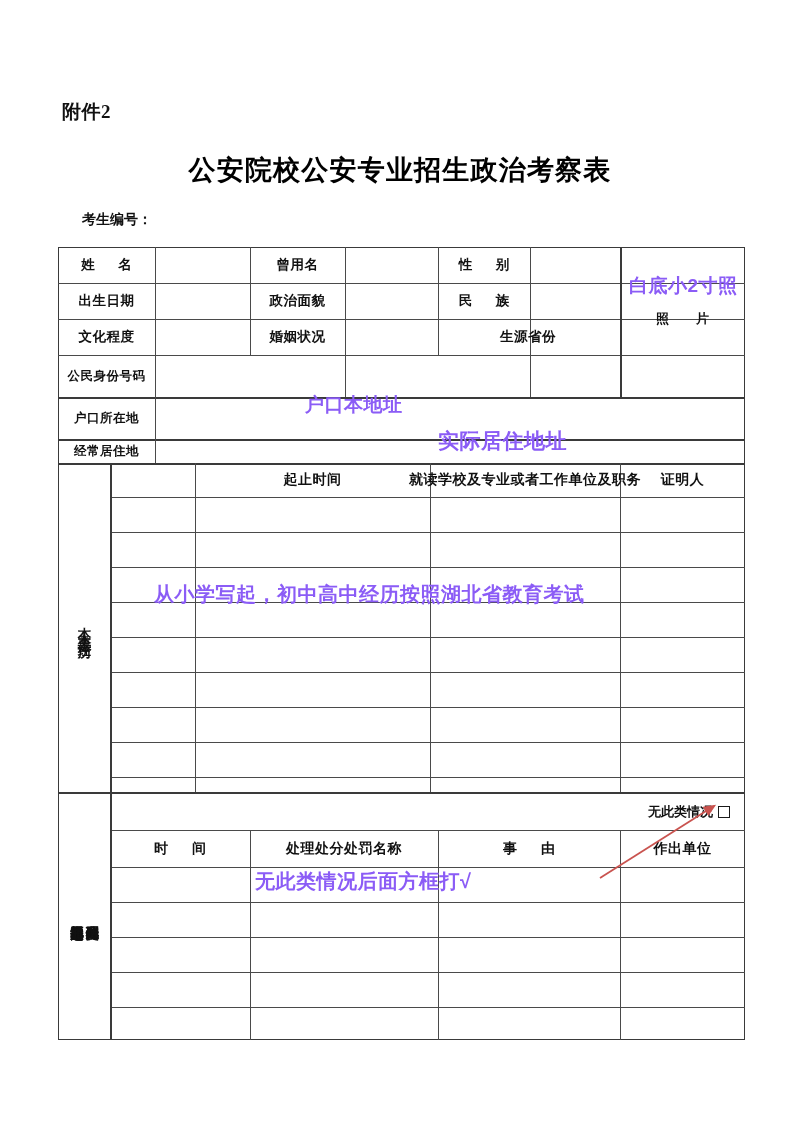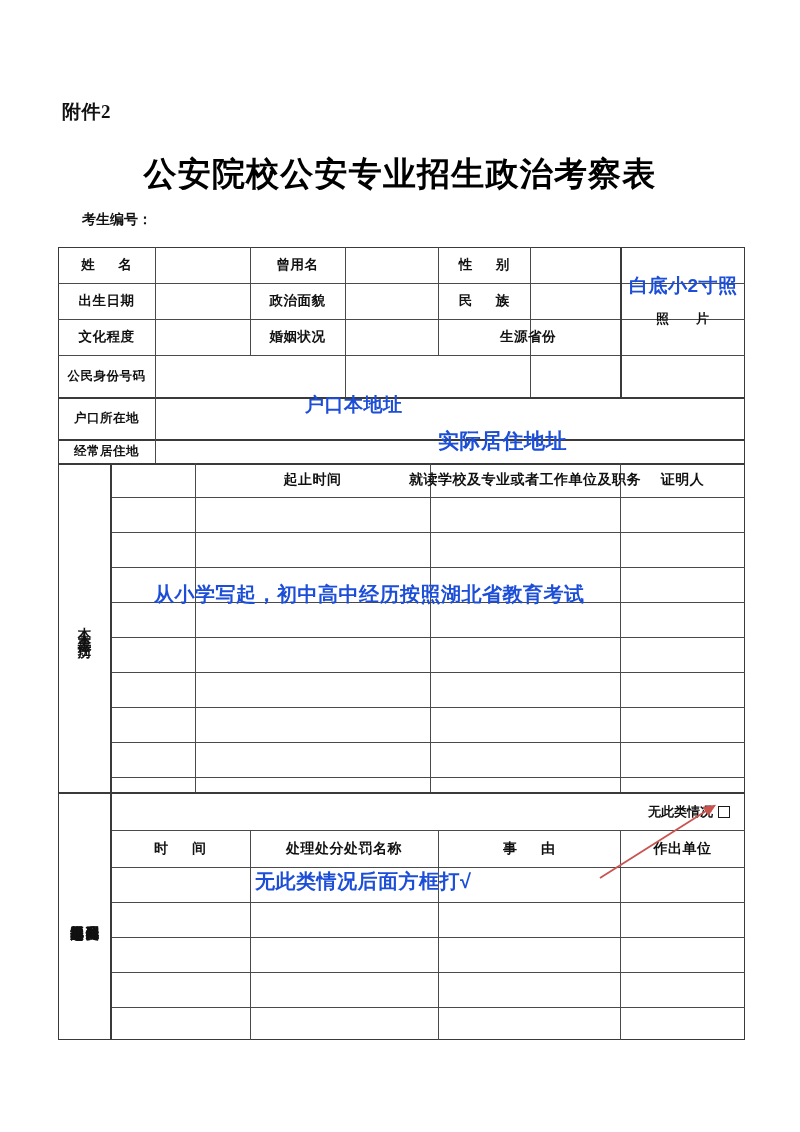--- a/index.html
+++ b/index.html
@@ -35,21 +35,21 @@
     color: #111;
     white-space: nowrap;
   }
   .doc-title {
     position: absolute;
     left: 0;
     right: 0;
     top: 152px;
     text-align: center;
     font-family: "Liberation Serif", "DejaVu Serif", serif;
-    font-size: 33px;
+    font-size: 27px;
     font-weight: 700;
     letter-spacing: 1.2px;
     color: #000;
     white-space: nowrap;
   }
   .exam-no {
     position: absolute;
     left: 82px;
     top: 211px;
     font-size: 14px;
@@ -161,21 +161,21 @@
     width: 12px;
     height: 12px;
     border: 1.5px solid #1a1a1a;
     box-sizing: border-box;
     display: inline-block;
   }
 
   
   .anno {
     position: absolute;
-    color: #1d4ed8;
+    color: #8b5cf6;
     font-weight: 600;
     white-space: nowrap;
     letter-spacing: 0.5px;
   }
   .anno.a-photo   { font-size: 19px; }
   .anno.a-hukou   { font-size: 19px; }
   .anno.a-resid   { font-size: 21px; }
   .anno.a-exp1    { font-size: 20px; }
   .anno.a-exp2    { font-size: 20px; }
   .anno.a-check   { font-size: 20px; }

